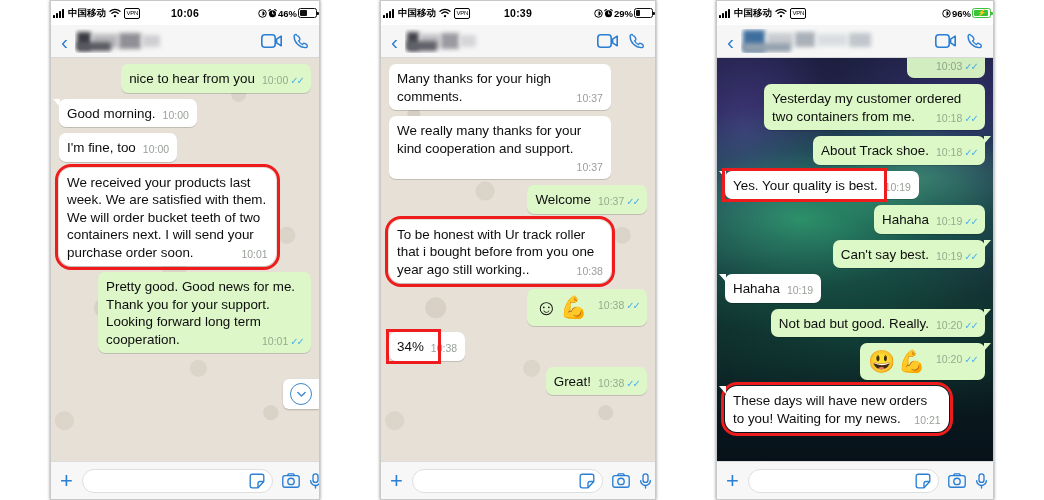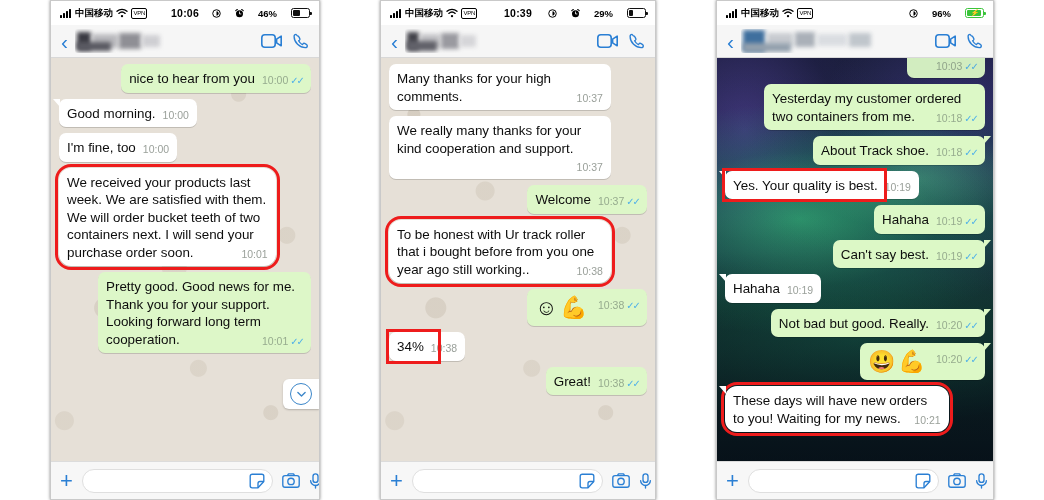--- a/index.html
+++ b/index.html
@@ -33,28 +33,28 @@
   .phone.p2{width:276px;}
   .phone.p3{width:278px;}
 
   
   .statusbar{
     height:24px;
     flex:0 0 24px;
     background:#fff;
     display:flex;
     align-items:center;
-    padding:0 9px;
+    padding:0 2px;
     box-sizing:border-box;
     font-size:10px;
     color:#000;
     position:relative;
   }
   .sb-left{display:flex;align-items:center;gap:3px;}
-  .sb-right{display:flex;align-items:center;gap:14px;margin-left:auto;}
+  .sb-right{display:flex;align-items:center;gap:1px;margin-left:auto;}
   .sb-center{
     position:absolute;left:0;right:0;text-align:center;
     font-size:10.5px;font-weight:600;letter-spacing:.2px;pointer-events:none;
   }
   .bars{display:inline-block;width:12px;height:9px;position:relative;}
   .bars i{position:absolute;bottom:0;width:2px;background:#000;border-radius:.5px;}
   .bars i:nth-child(1){left:0;height:3px;background:#000;}
   .bars i:nth-child(2){left:3px;height:5px;}
   .bars i:nth-child(3){left:6px;height:7px;}
   .bars i:nth-child(4){left:9px;height:9px;}

